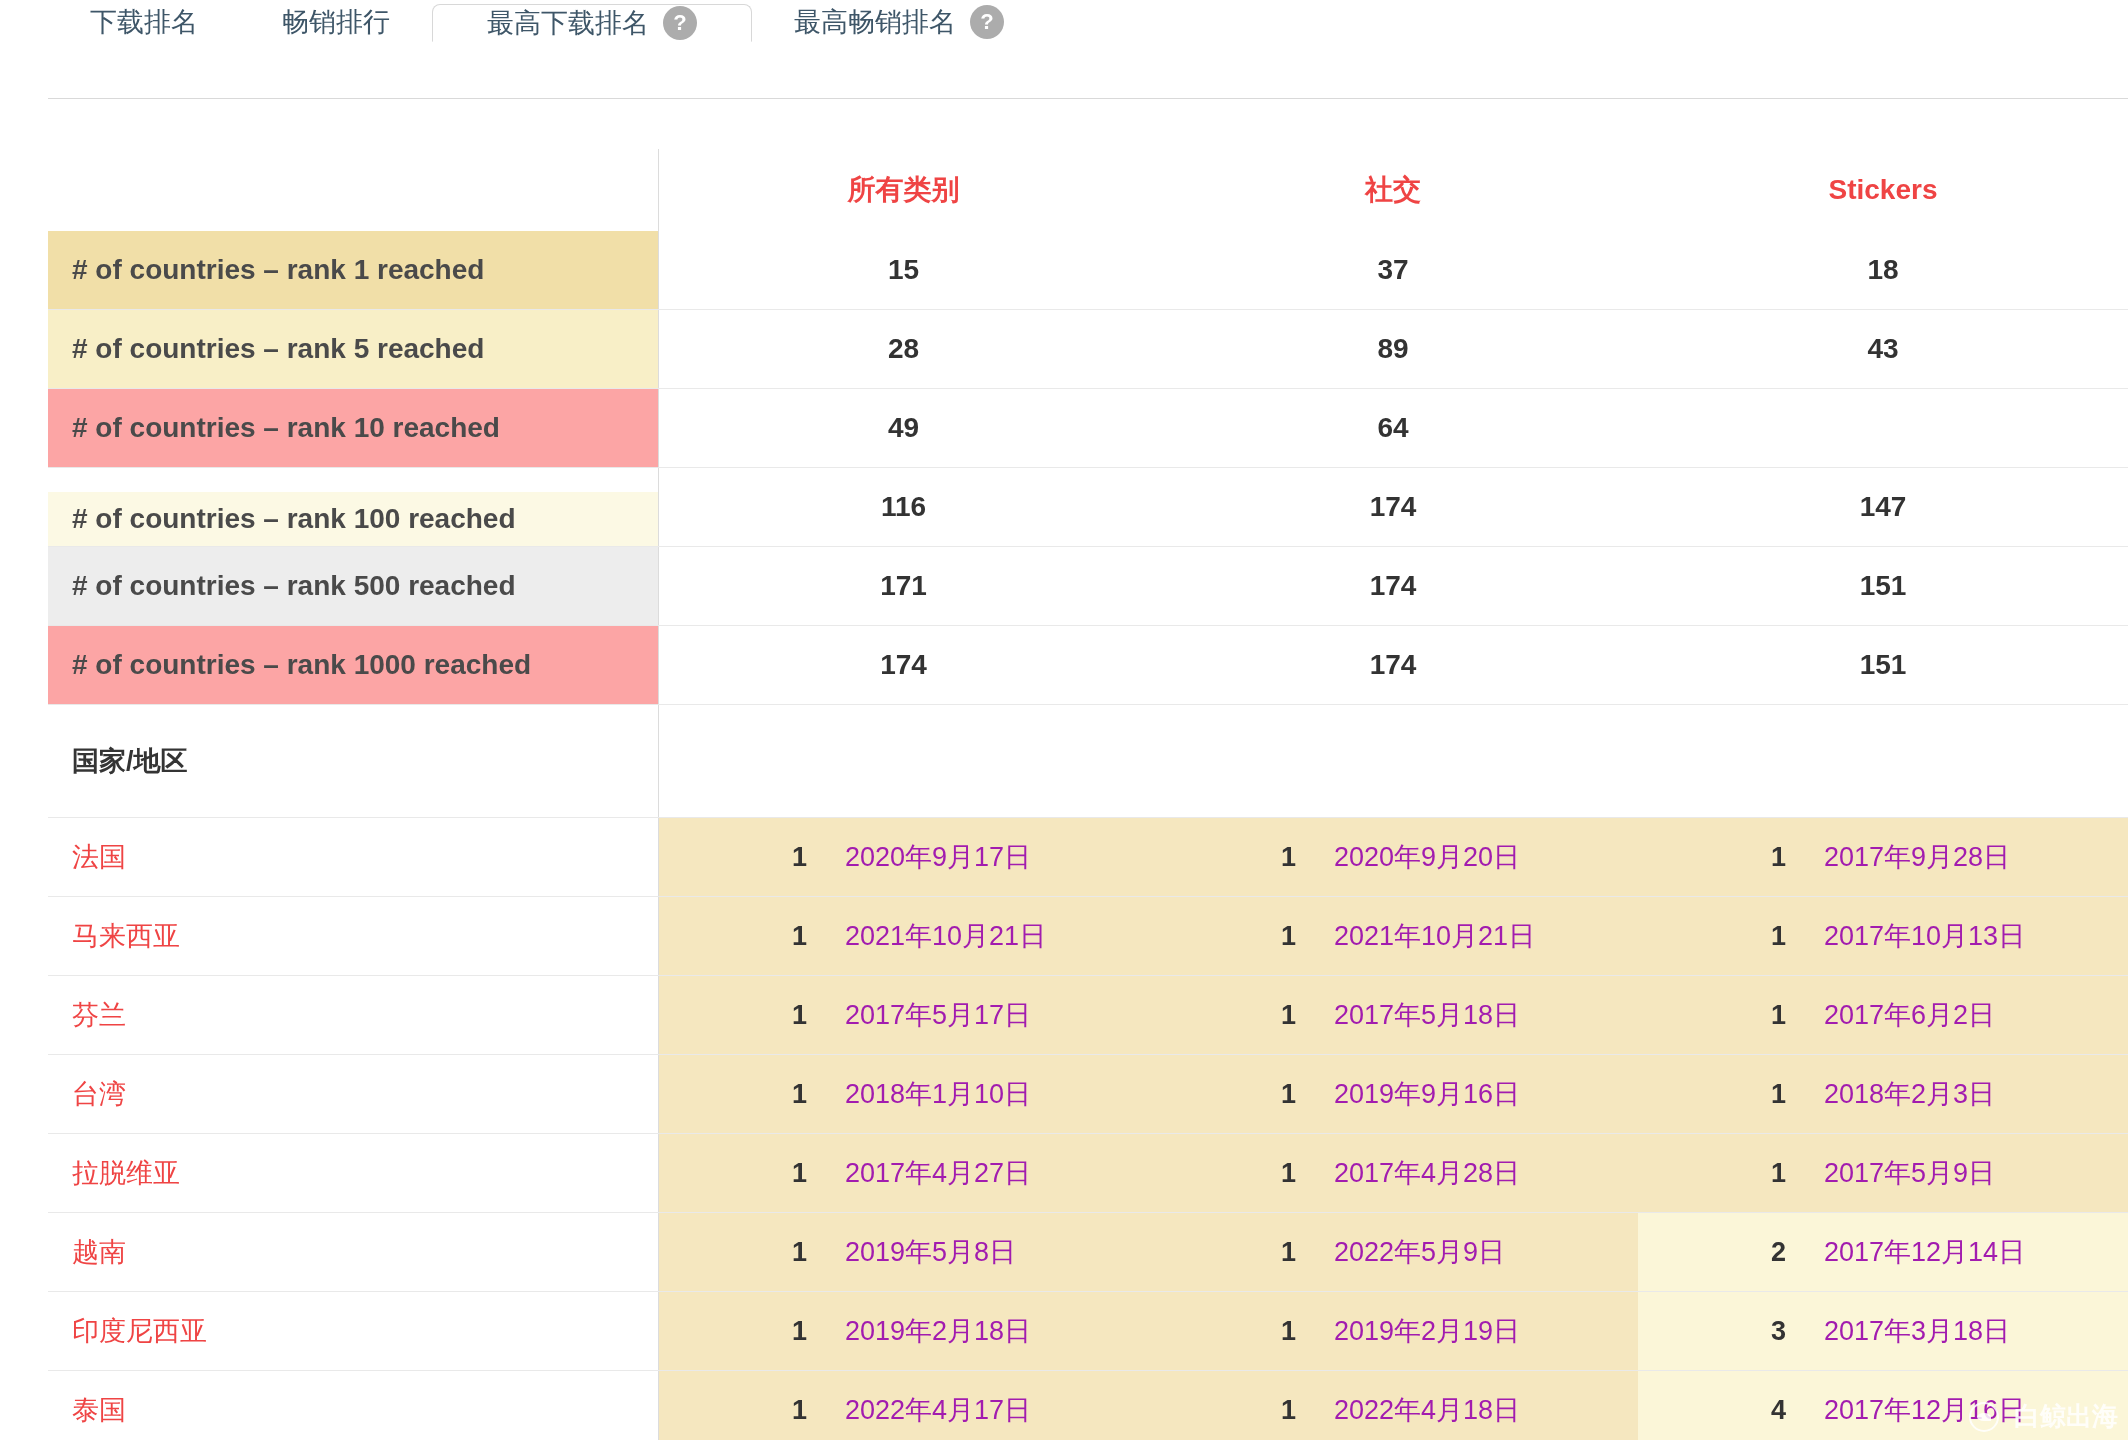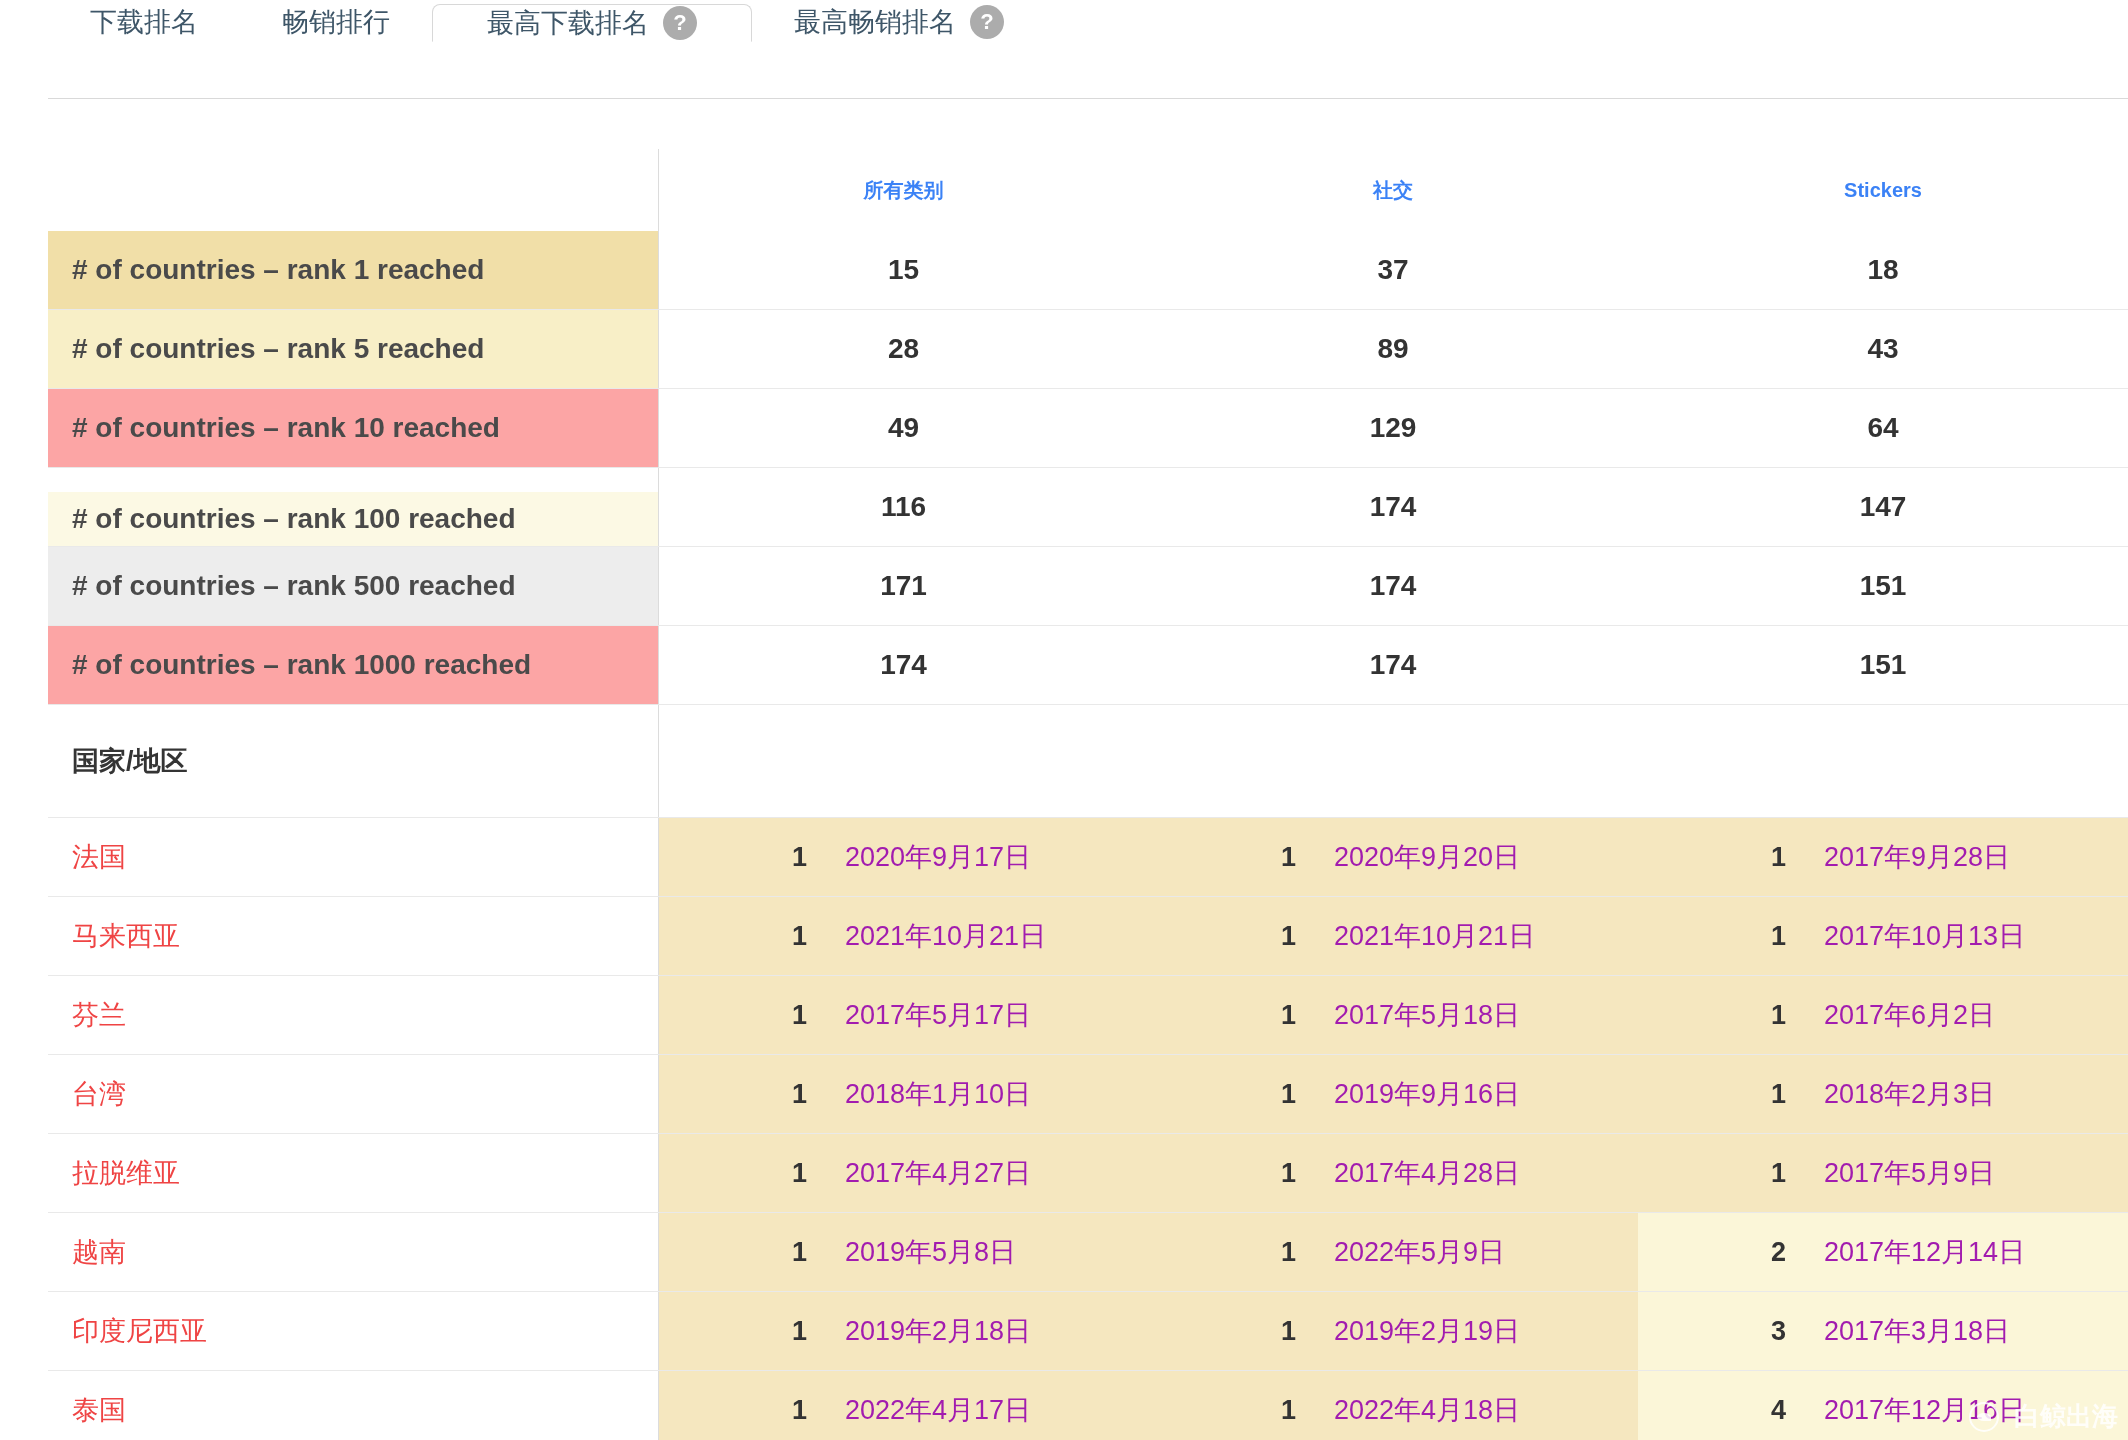--- a/index.html
+++ b/index.html
@@ -41,21 +41,21 @@
   .label-cell {
     width:610px; flex:0 0 610px;
     display:flex; align-items:center; padding-left:24px;
     font-size:28px;
   }
   .data-cell { width:490px; flex:0 0 490px; display:flex; align-items:center; }
   .divider { border-left:1px solid #dcdcdc; }
 
   .header-row { height:82px; border-bottom:none; }
   .col-header {
-    justify-content:center; font-weight:bold; font-size:20px; color:#3b82f6;
+    justify-content:center; font-weight:bold; font-size:28px; color:#ef4444;
   }
 
   .summary-row { height:79px; }
   .summary-row .label-cell { font-weight:bold; color:#4a4a4a; }
   .value-cell { justify-content:center; font-weight:bold; font-size:28px; color:#333; }
 
   .section-row { height:113px; border-bottom:1px solid #e9e9e9; }
   .section-row .label-cell { font-weight:bold; font-size:27px; color:#343434; }
   .section-spacer { width:1470px; flex:0 0 1470px; }
 
@@ -119,21 +119,20 @@
       </div>
       <div class="row summary-row">
         <div class="label-cell" style="background: rgb(248, 239, 199);"># of countries – rank 5 reached</div>
         <div class="data-cell value-cell divider">28</div>
         <div class="data-cell value-cell">89</div>
         <div class="data-cell value-cell">43</div>
       </div>
       <div class="row summary-row">
         <div class="label-cell" style="background: #fca5a5;"># of countries – rank 10 reached</div>
         <div class="data-cell value-cell divider">49</div>
-        <div class="data-cell value-cell">129</div>
         <div class="data-cell value-cell">64</div>
       </div>
       <div class="row summary-row">
         <div class="label-cell" style="background: rgb(252, 249, 228); margin-top: 24px;"># of countries – rank 100 reached</div>
         <div class="data-cell value-cell divider">116</div>
         <div class="data-cell value-cell">174</div>
         <div class="data-cell value-cell">147</div>
       </div>
       <div class="row summary-row">
         <div class="label-cell" style="background: rgb(237, 237, 237);"># of countries – rank 500 reached</div>

